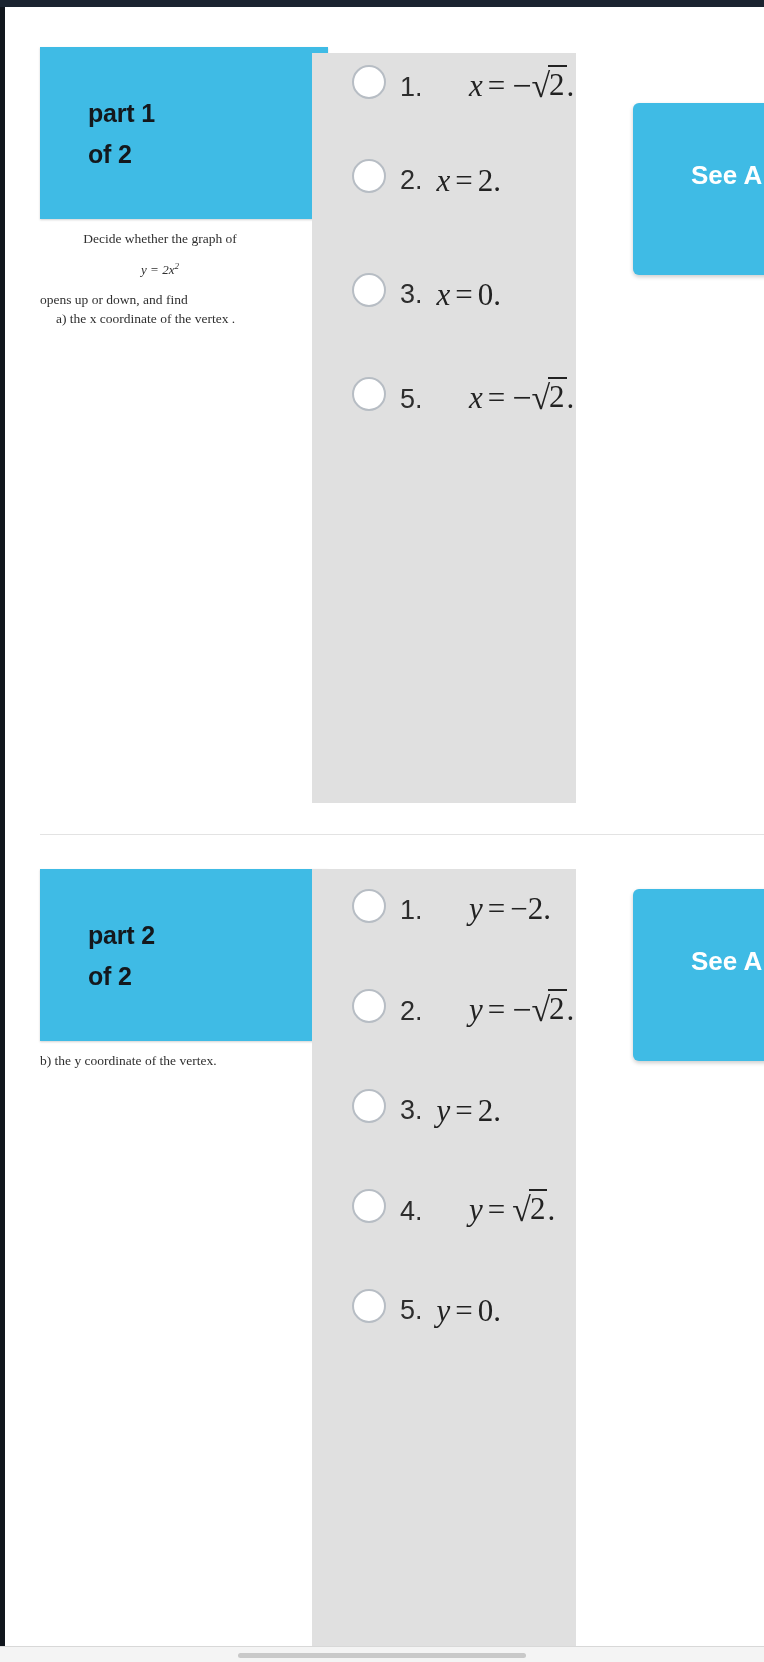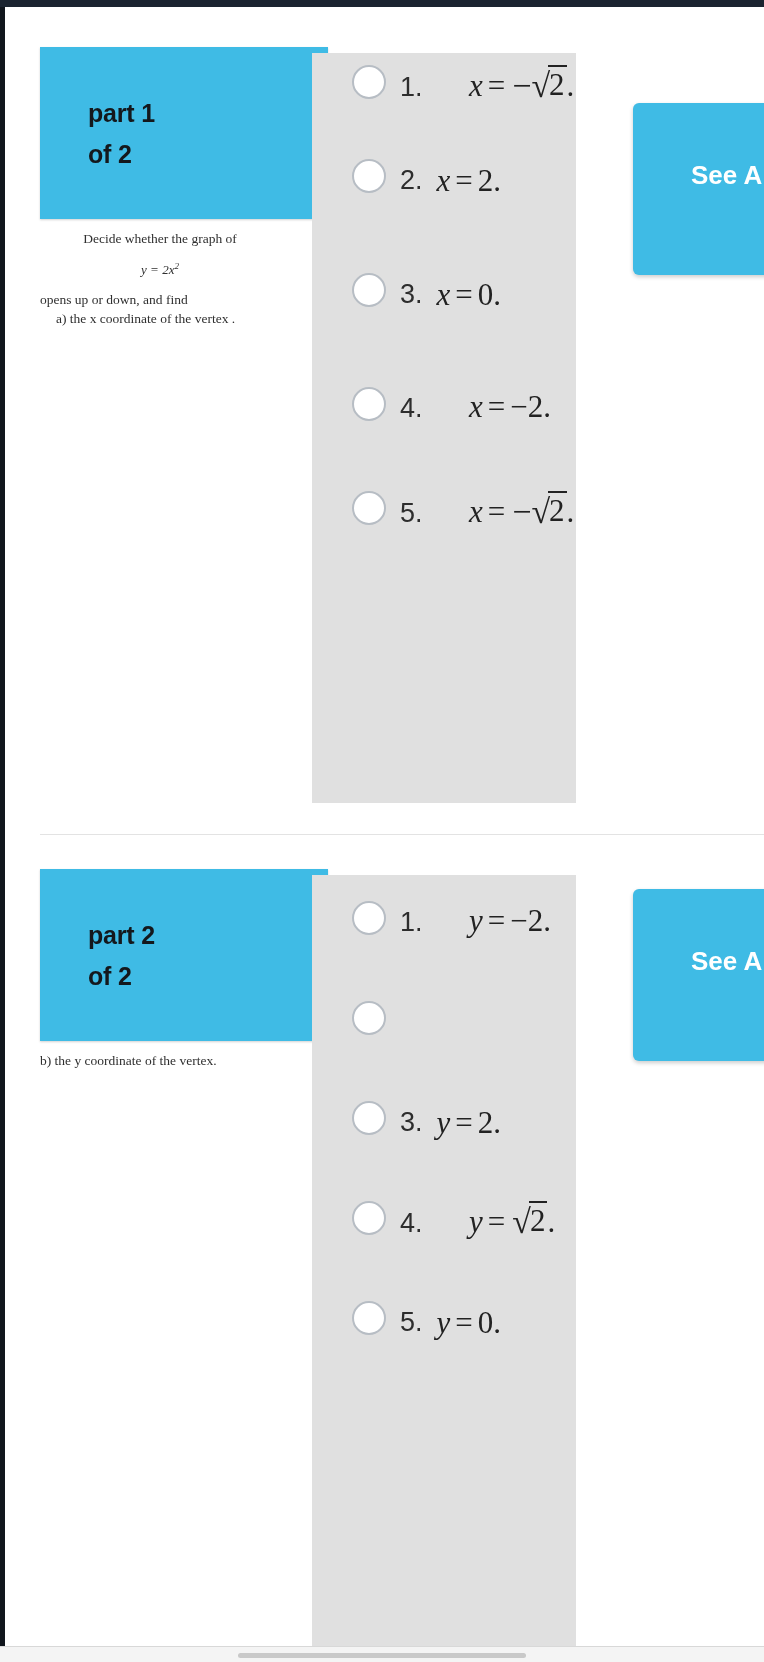--- a/index.html
+++ b/index.html
@@ -72,21 +72,21 @@
   .mi { font-style:italic; font-family:"Liberation Serif", serif; }
   .sup { font-size:9px; vertical-align:super; font-style:italic; }
 
   
   .options {
     position:absolute; left:307px; top:0;
     width:264px;
     background:#e0e0e0;
   }
   #part-1 .options { top:6px; height:750px; padding-top:8px; }
-  #part-2 .options { top:6px; height:780px; padding-top:22px; }
+  #part-2 .options { top:0; height:780px; padding-top:16px; }
 
   .opt {
     display:flex;
     align-items:flex-start;
     padding:0 0 0 40px;
     min-height:60px;
   }
   .radio {
     flex:0 0 auto;
     width:34px; height:34px;
@@ -196,27 +196,20 @@
       </div>
 
       <div class="opt inline" style="margin-top:54px;">
         <span class="radio"></span>
         <span class="opt-body">
           <span class="opt-num">3.</span>
           <span class="opt-math"><span class="mvar">x</span><span class="mop">=</span><span>0</span><span>.</span></span>
         </span>
       </div>
 
-      <div class="opt stacked" style="margin-top:54px;">
-        <span class="radio"></span>
-        <span class="opt-body">
-          <span class="opt-num">4.</span>
-          <span class="opt-math"><span class="mvar">x</span><span class="mop">=</span><span>−2</span><span>.</span></span>
-        </span>
-      </div>
 
       <div class="opt stacked" style="margin-top:44px;">
         <span class="radio"></span>
         <span class="opt-body">
           <span class="opt-num">5.</span>
           <span class="opt-math"><span class="mvar">x</span><span class="mop">=</span><span class="sqrt"><span class="radical">−√</span><span class="radicand">2</span></span><span>.</span></span>
         </span>
       </div>
     </div>
 
@@ -242,20 +235,24 @@
       <div class="opt stacked">
         <span class="radio"></span>
         <span class="opt-body">
           <span class="opt-num">1.</span>
           <span class="opt-math"><span class="mvar">y</span><span class="mop">=</span><span>−2</span><span>.</span></span>
         </span>
       </div>
 
       <div class="opt stacked" style="margin-top:40px;">
         <span class="radio"></span>
+        <span class="opt-body">
+          <span class="opt-num">2.</span>
+          <span class="opt-math"><span class="mvar">y</span><span class="mop">=</span><span class="sqrt"><span class="radical">−√</span><span class="radicand">2</span></span><span>.</span></span>
+        </span>
       </div>
 
       <div class="opt inline" style="margin-top:40px;">
         <span class="radio"></span>
         <span class="opt-body">
           <span class="opt-num">3.</span>
           <span class="opt-math"><span class="mvar">y</span><span class="mop">=</span><span>2</span><span>.</span></span>
         </span>
       </div>
 

